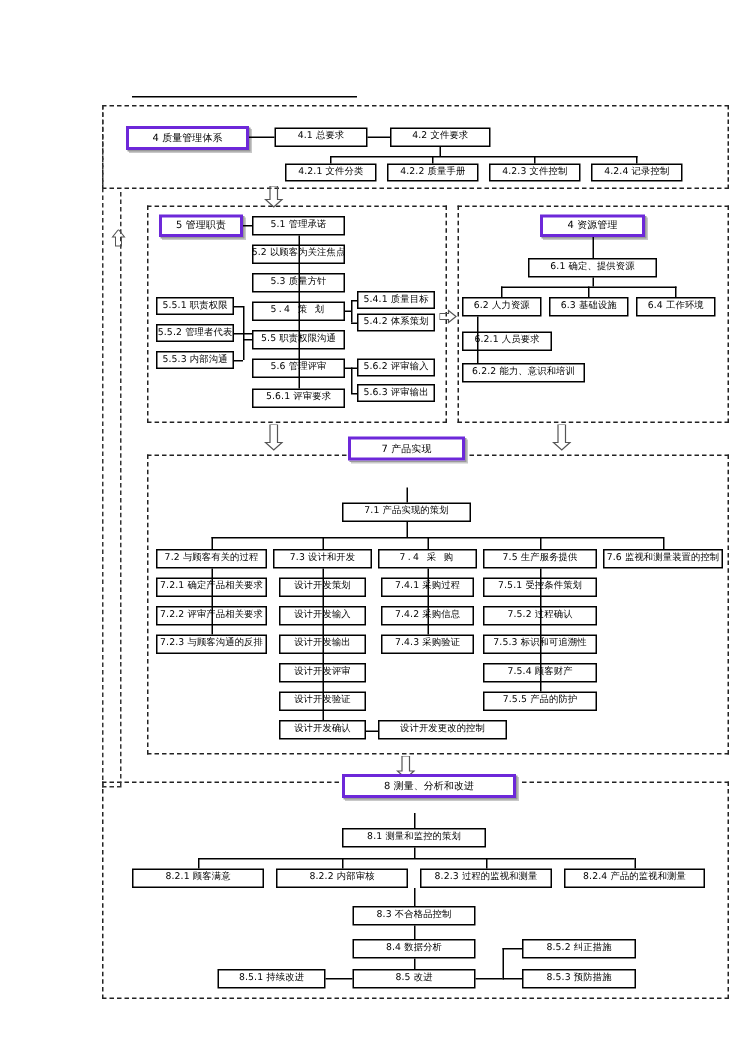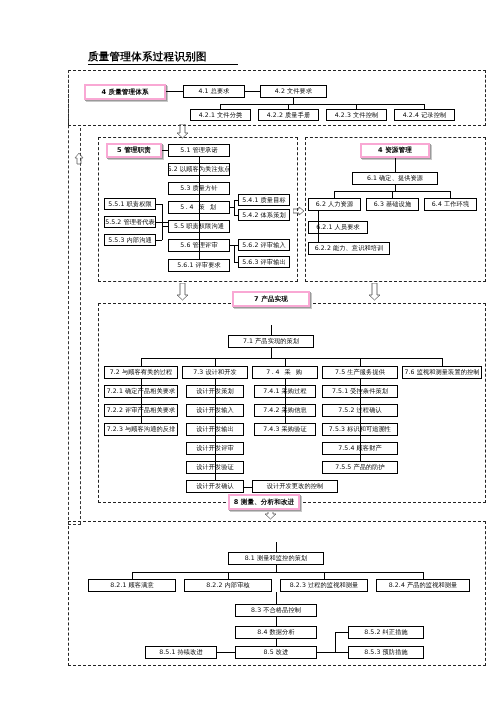--- a/index.html
+++ b/index.html
@@ -47,24 +47,23 @@
     font-size:6.2px;
     line-height:1.05;
     display:flex;
     align-items:center;
     justify-content:center;
     text-align:center;
     white-space:nowrap;
     letter-spacing:0.1px;
   }
   .box.head{
-    border:2px solid #f9a8d4;
+    border:2px solid #6d28d9;
     box-shadow:1px 1px 0 #9a9a9a, 2px 2px 0 #c8c8c8;
     font-size:6.6px;
-    font-weight:bold;
   }
   .box.wide{letter-spacing:1.6px;}
 
   
   .ln{position:absolute;background:#000;}
   .ln.h{height:1px;}
   .ln.v{width:1px;}
 
   
   .barrow{position:absolute;width:13px;height:20px;}
@@ -86,21 +85,20 @@
     border-top:1px dashed #333;
     height:0;
   }
   .side-arrow{position:absolute;width:12px;height:12px;}
 </style>
 </head>
 <body>
 
 <div id="canvas">
 
-  <div class="title">质量管理体系过程识别图</div>
   <div class="title-rule"></div>
 
   <div class="frame" style="left:68px;  top:70px;  width:418px; height:56px;"></div>
   <div class="frame" style="left:98px;  top:137px; width:200px; height:145px;"></div>
   <div class="frame" style="left:305px; top:137px; width:181px; height:145px;"></div>
   <div class="frame" style="left:98px;  top:303px; width:388px; height:200px;"></div>
   <div class="frame" style="left:68px;  top:521px; width:418px; height:145px;"></div>
 
   <div class="spine" style="left:68px;  top:70px;  height:455px;"></div>
   <div class="spine2" style="left:80px;  top:128px; height:396px;"></div>
@@ -245,21 +243,21 @@
   <div class="ln v" style="left:285px;top:379px;height:44px;"></div>
   <div class="ln v" style="left:360px;top:379px;height:82px;"></div>
   <div class="ln h" style="left:244px;top:487px;width:8px;"></div>
 
   <div class="barrow" style="left:264px;top:504px;">
     <svg width="13" height="16" viewBox="0 0 13 16">
       <path d="M4 0 V10 H1 L6.5 15 L12 10 H9 V0 Z" fill="none" stroke="#555" stroke-width="0.8"></path>
     </svg>
   </div>
 
-  <div class="box head" style="left:228px; top:494px; width:72px; height:16px;">8 测量、分析和改进</div>
+  <div class="box head" style="left:228px; top:516px; width:116px; height:16px;">8 测量、分析和改进</div>
   <div class="box" style="left:228px; top:552px; width:96px; height:13px;">8.1 测量和监控的策划</div>
 
   <div class="box" style="left:88px;  top:579px; width:88px; height:13px;">8.2.1 顾客满意</div>
   <div class="box" style="left:184px; top:579px; width:88px; height:13px;">8.2.2 内部审核</div>
   <div class="box" style="left:280px; top:579px; width:88px; height:13px;">8.2.3 过程的监视和测量</div>
   <div class="box" style="left:376px; top:579px; width:94px; height:13px;">8.2.4 产品的监视和测量</div>
 
   <div class="box" style="left:235px; top:604px; width:82px; height:13px;">8.3 不合格品控制</div>
   <div class="box" style="left:235px; top:626px; width:82px; height:13px;">8.4 数据分析</div>
   <div class="box" style="left:235px; top:646px; width:82px; height:13px;">8.5 改进</div>

